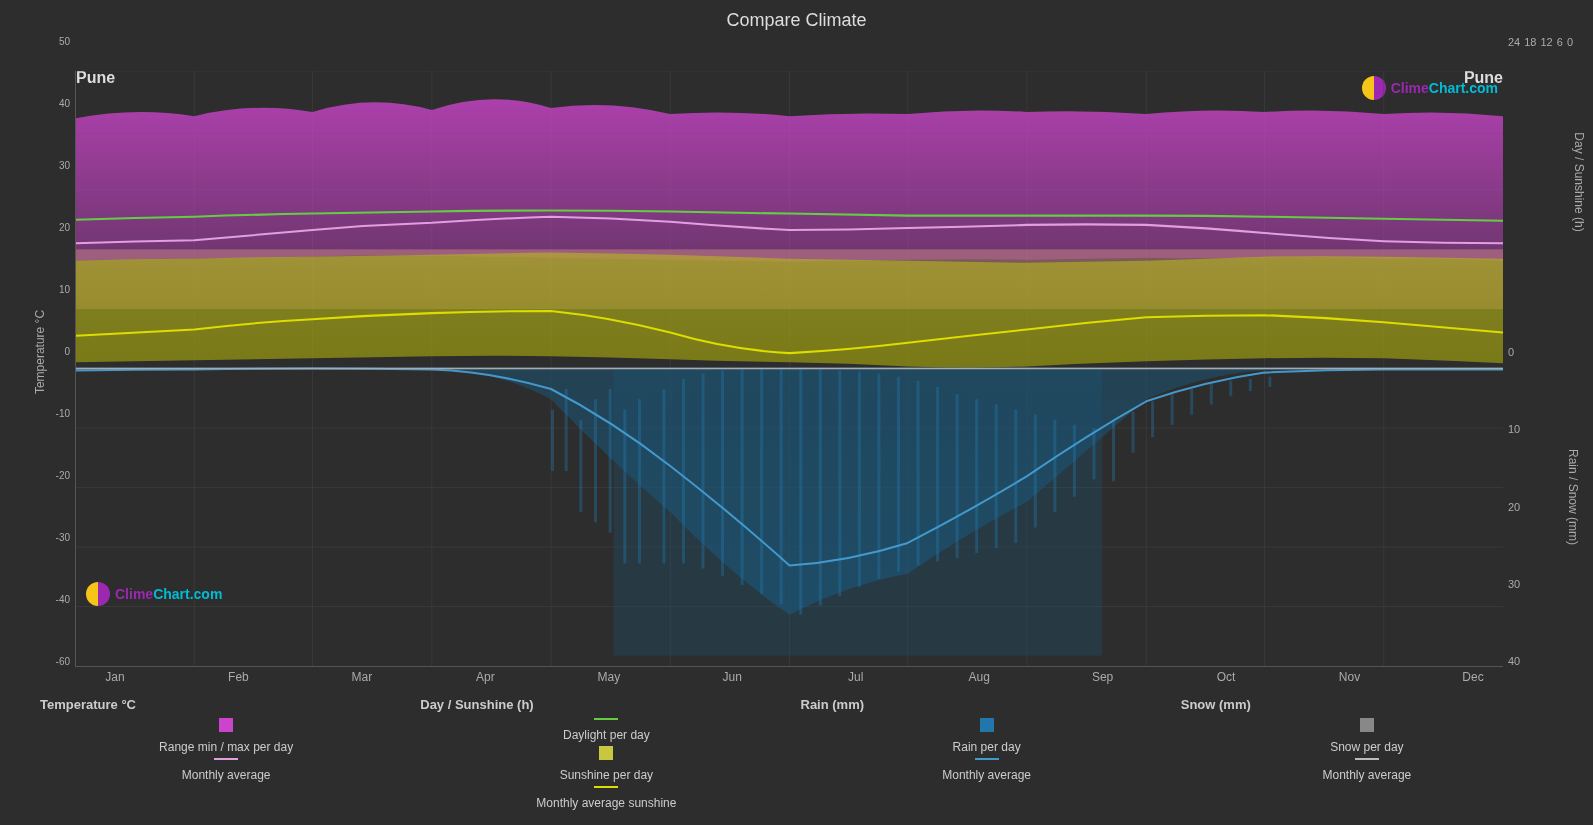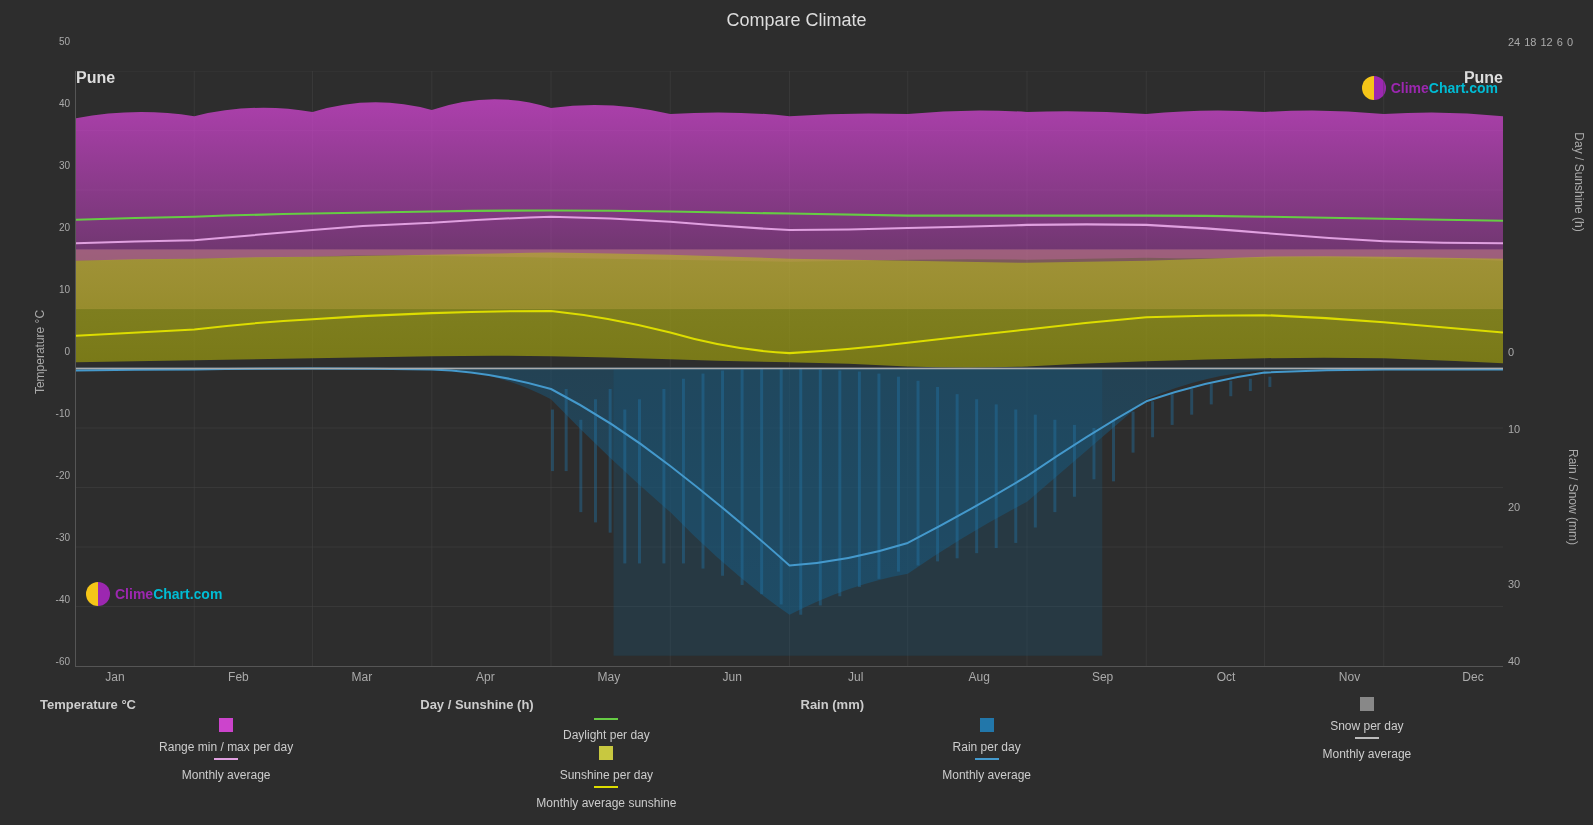--- a/index.html
+++ b/index.html
@@ -406,20 +406,21 @@
         <div class="legend-color-box" style="background:#2277aa;"></div>
         <span>Rain per day</span>
       </div>
       <div class="legend-item">
         <div class="legend-line" style="background:#4499cc;"></div>
         <span>Monthly average</span>
       </div>
     </div>
 
     <div class="legend-section">
+      <div class="legend-title">Snow (mm)</div>
       <div class="legend-item">
         <div class="legend-color-box" style="background:#888888;"></div>
         <span>Snow per day</span>
       </div>
       <div class="legend-item">
         <div class="legend-line" style="background:#bbbbbb;"></div>
         <span>Monthly average</span>
       </div>
     </div>
   </div>

